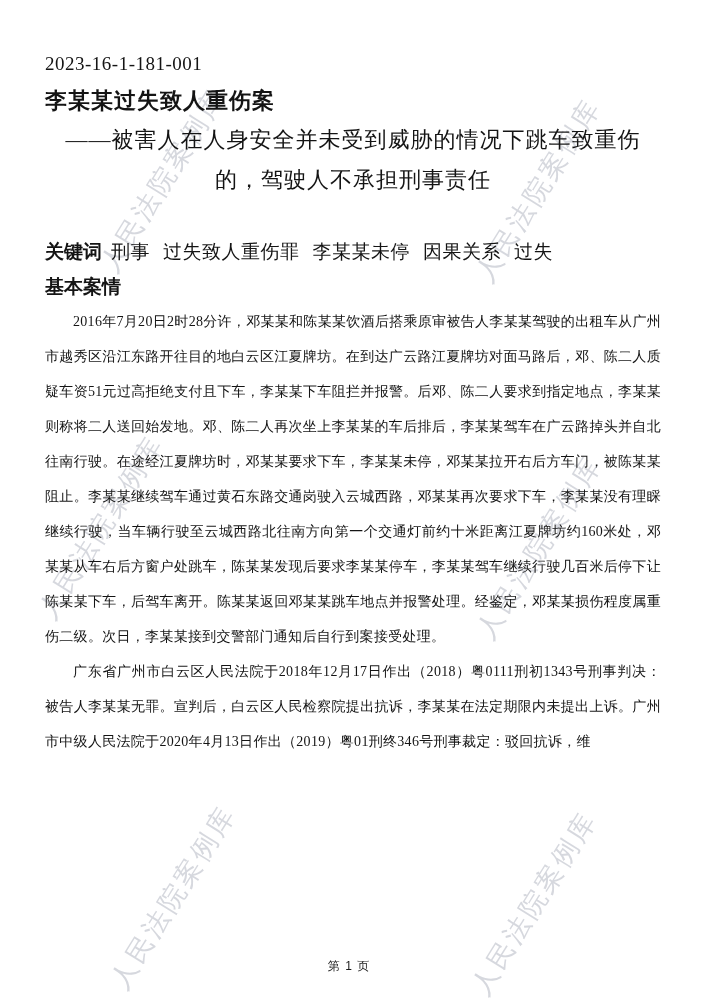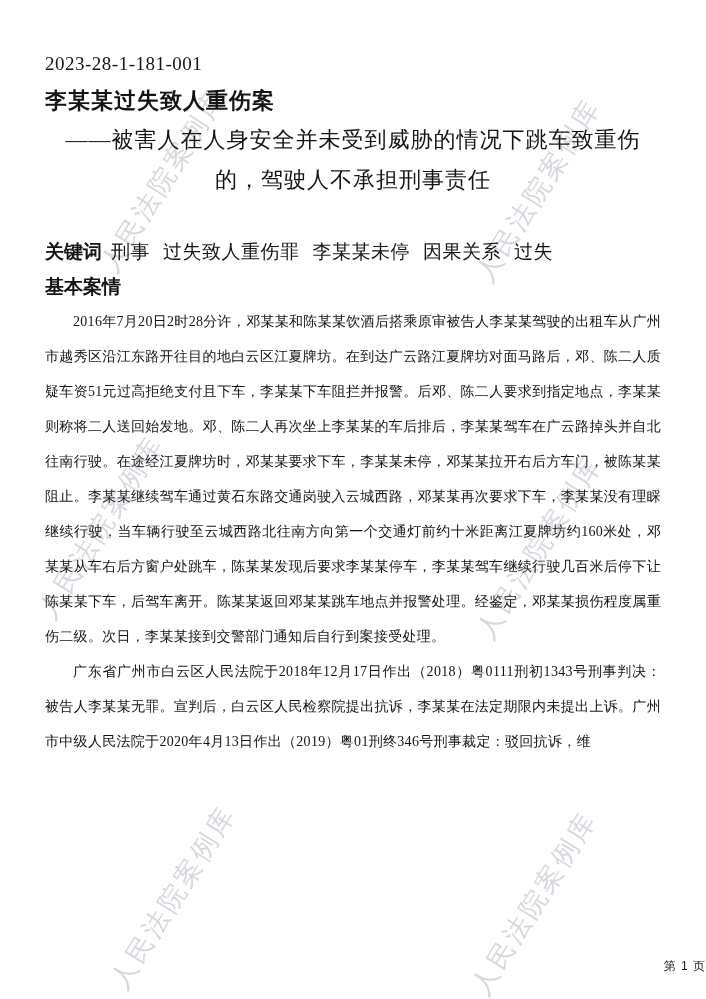--- a/index.html
+++ b/index.html
@@ -69,22 +69,22 @@
   }
   .body-paragraph {
     font-size:14px;
     line-height:35px;
     letter-spacing:0.3px;
     text-align:justify;
     text-indent:2em;
   }
   .page-footer {
     position:absolute;
-    left:0; right:0; bottom:24px;
-    text-align:right;
+    left:0; right:8px; bottom:24px;
+    text-align:center;
     font-size:12px;
     letter-spacing:1px;
     color:#1a1a1a;
     font-family:"Liberation Sans","DejaVu Sans",sans-serif;
     z-index:2;
   }
 </style>
 </head>
 <body>
 
@@ -94,21 +94,21 @@
     <div class="watermark" style="left:47px;  top:162px;">人民法院案例库</div>
     <div class="watermark" style="left:422px; top:172px;">人民法院案例库</div>
     <div class="watermark" style="left:-15px; top:509px;">人民法院案例库</div>
     <div class="watermark" style="left:423px; top:529px;">人民法院案例库</div>
     <div class="watermark" style="left:57px;  top:879px;">人民法院案例库</div>
     <div class="watermark" style="left:418px; top:885px;">人民法院案例库</div>
   </div>
 
   <div class="content">
 
-    <div class="doc-number">2023-28-1-181-001</div>
+    <div class="doc-number">2023-16-1-181-001</div>
 
     <h1 class="case-title">李某某过失致人重伤案</h1>
 
     <div class="case-subtitle">——被害人在人身安全并未受到威胁的情况下跳车致重伤的，驾驶人不承担刑事责任</div>
 
     <div class="kw-line">
       <span class="kw-label">关键词</span><span class="kw-item">刑事</span><span class="kw-item">过失致人重伤罪</span><span class="kw-item">李某某未停</span><span class="kw-item">因果关系</span><span class="kw-item">过失</span>
     </div>
 
     <div class="section-heading">基本案情</div>

